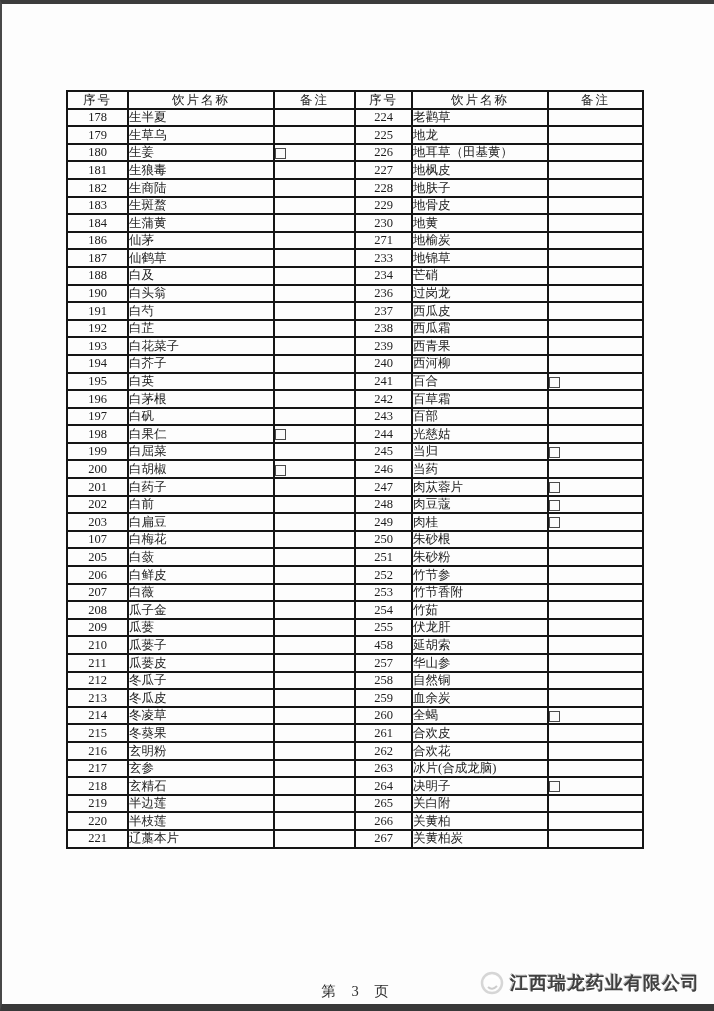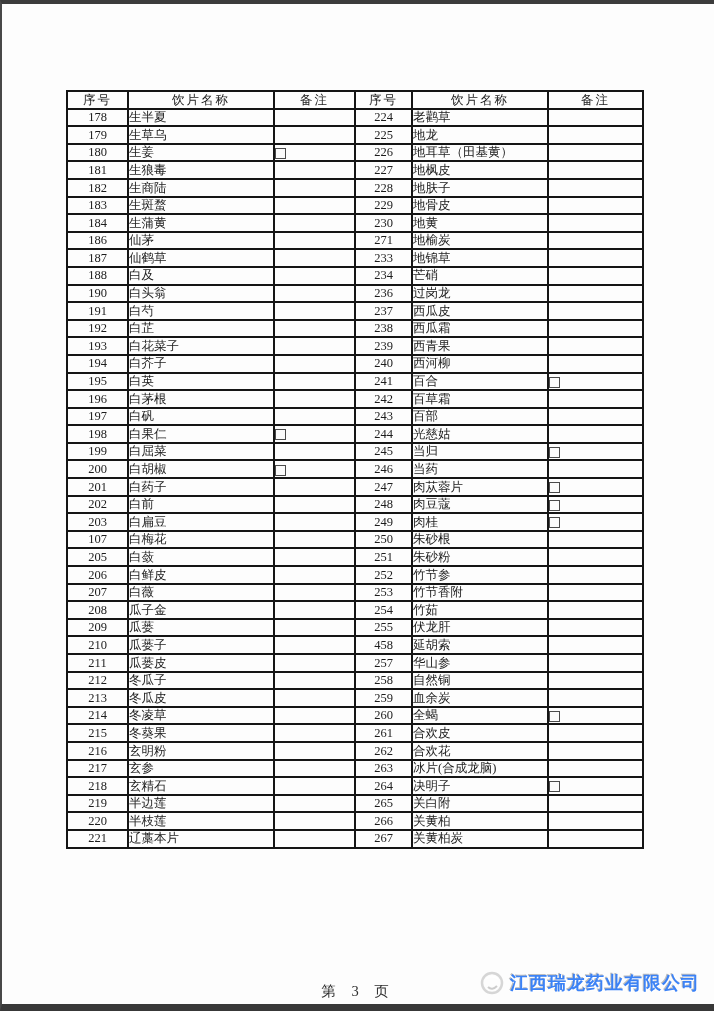--- a/index.html
+++ b/index.html
@@ -64,21 +64,21 @@
     position:absolute;
     right:14px;
     top:966px;
     display:flex;
     align-items:center;
     gap:5px;
   }
   .watermark-text{
     font-size:18px;
     font-weight:bold;
-    color:#3b82f6;
+    color:#404040;
     letter-spacing:1px;
     text-shadow:1px 1px 0 #ffffff,-1px -1px 0 #bdbdbd;
     font-family:"Liberation Sans","DejaVu Sans",sans-serif;
   }
   .watermark-logo{width:26px;height:26px;}
 </style>
 </head>
 <body>
 
 <div class="page">

